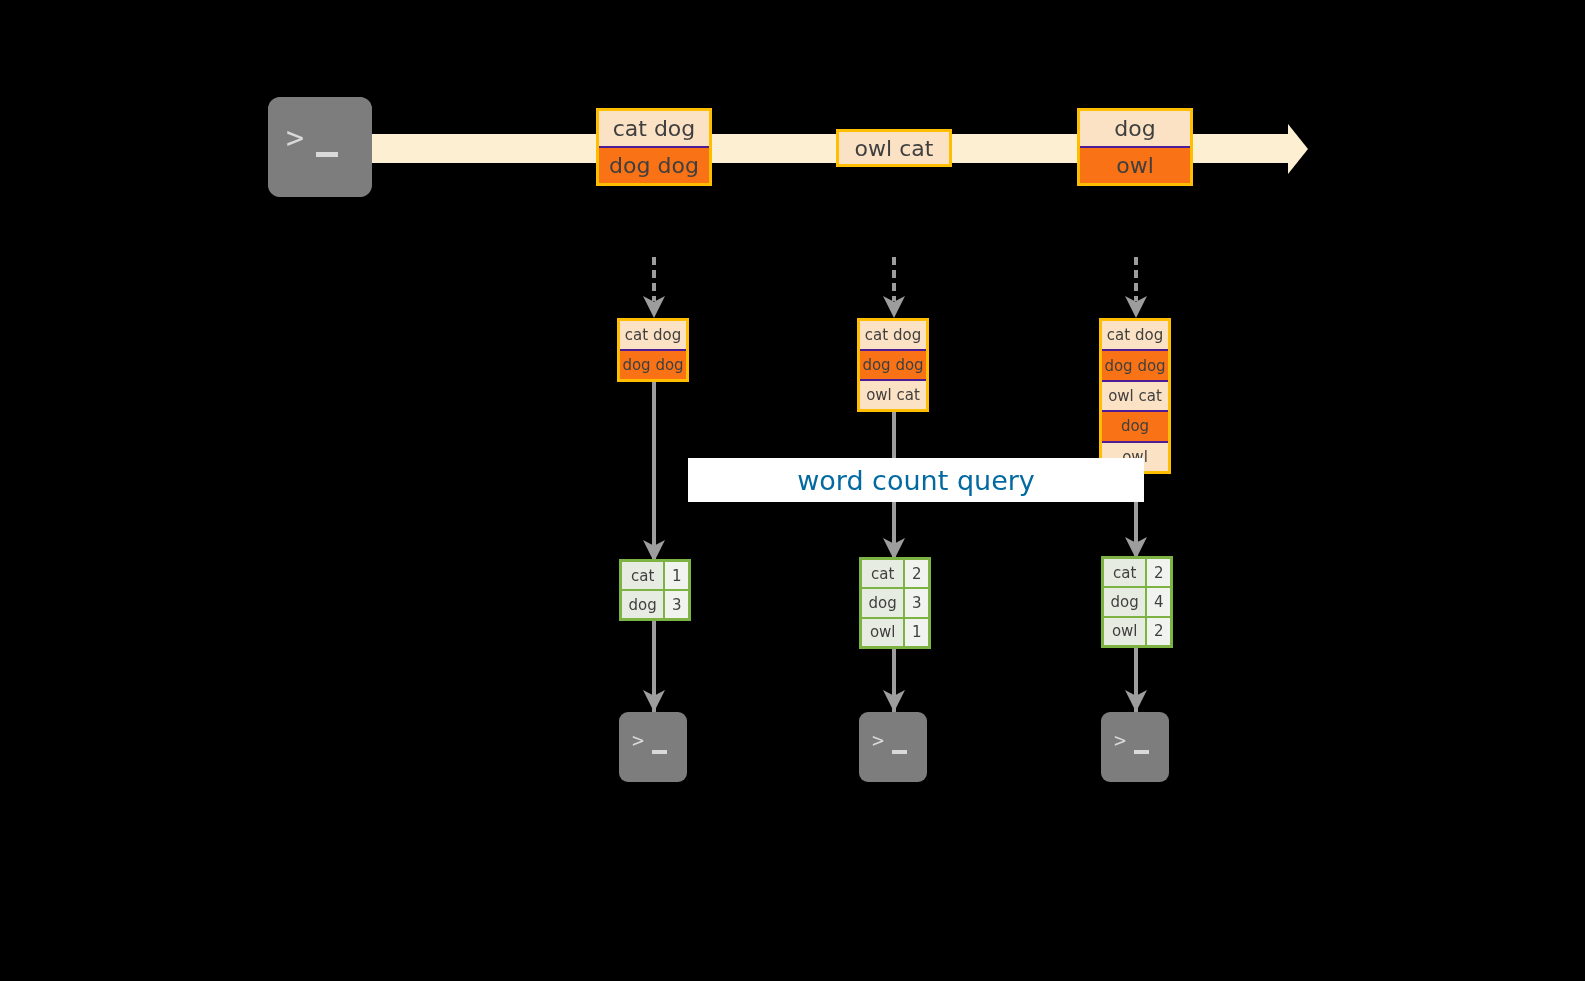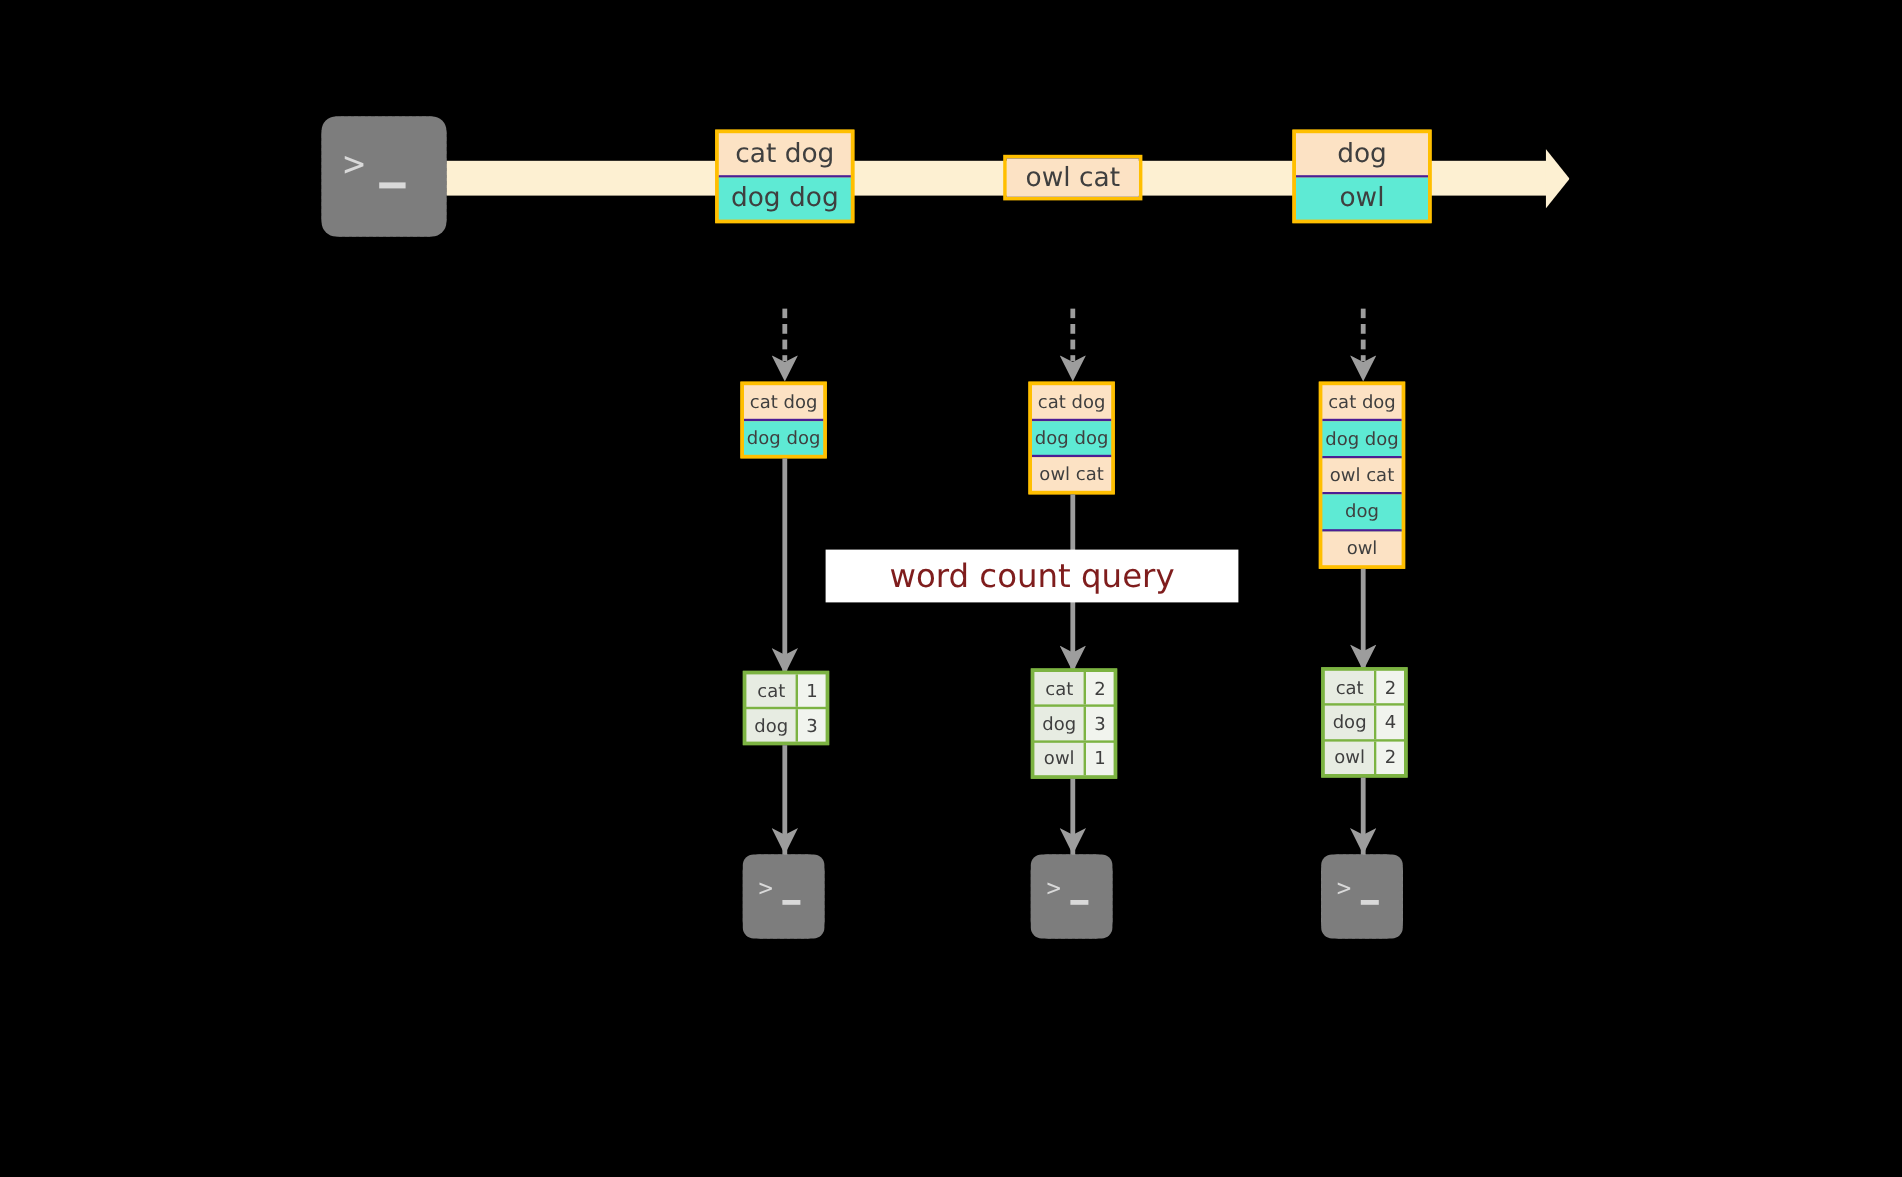--- a/index.html
+++ b/index.html
@@ -92,21 +92,21 @@
     flex: 1 1 auto;
     display: flex;
     align-items: center;
     justify-content: center;
     color: #3f3f3f;
     white-space: nowrap;
     border-bottom: 2px solid #4c1d95;
   }
   .ocell:last-child { border-bottom: none; }
   .ocell.dark  { background: #fce2c4; }
-  .ocell.light { background: #5eead4; }
+  .ocell.light { background: #f97316; }
 
   .obox.top  { font-size: 22px; }
   .obox.mini { font-size: 15px; }
 
   
   .gtable {
     position: absolute;
     box-sizing: border-box;
     border: 3px solid #7cb342;
     background: #7cb342;
@@ -149,27 +149,27 @@
     height: 22px;
     background: #9d9d9d;
     clip-path: polygon(50% 100%, 0 0, 50% 26%, 100% 0);
   }
 
   
   .query-label {
     position: absolute;
     left: 688px;
     top: 458px;
-    width: 344px;
+    width: 456px;
     height: 44px;
     background: #ffffff;
     display: flex;
     align-items: center;
     justify-content: center;
-    color: #7f1d1d;
+    color: #0369a1;
     font-size: 27px;
     white-space: nowrap;
   }
 </style>
 </head>
 <body>
 
 <div id="canvas">
 
   <div class="stream-band"></div>

